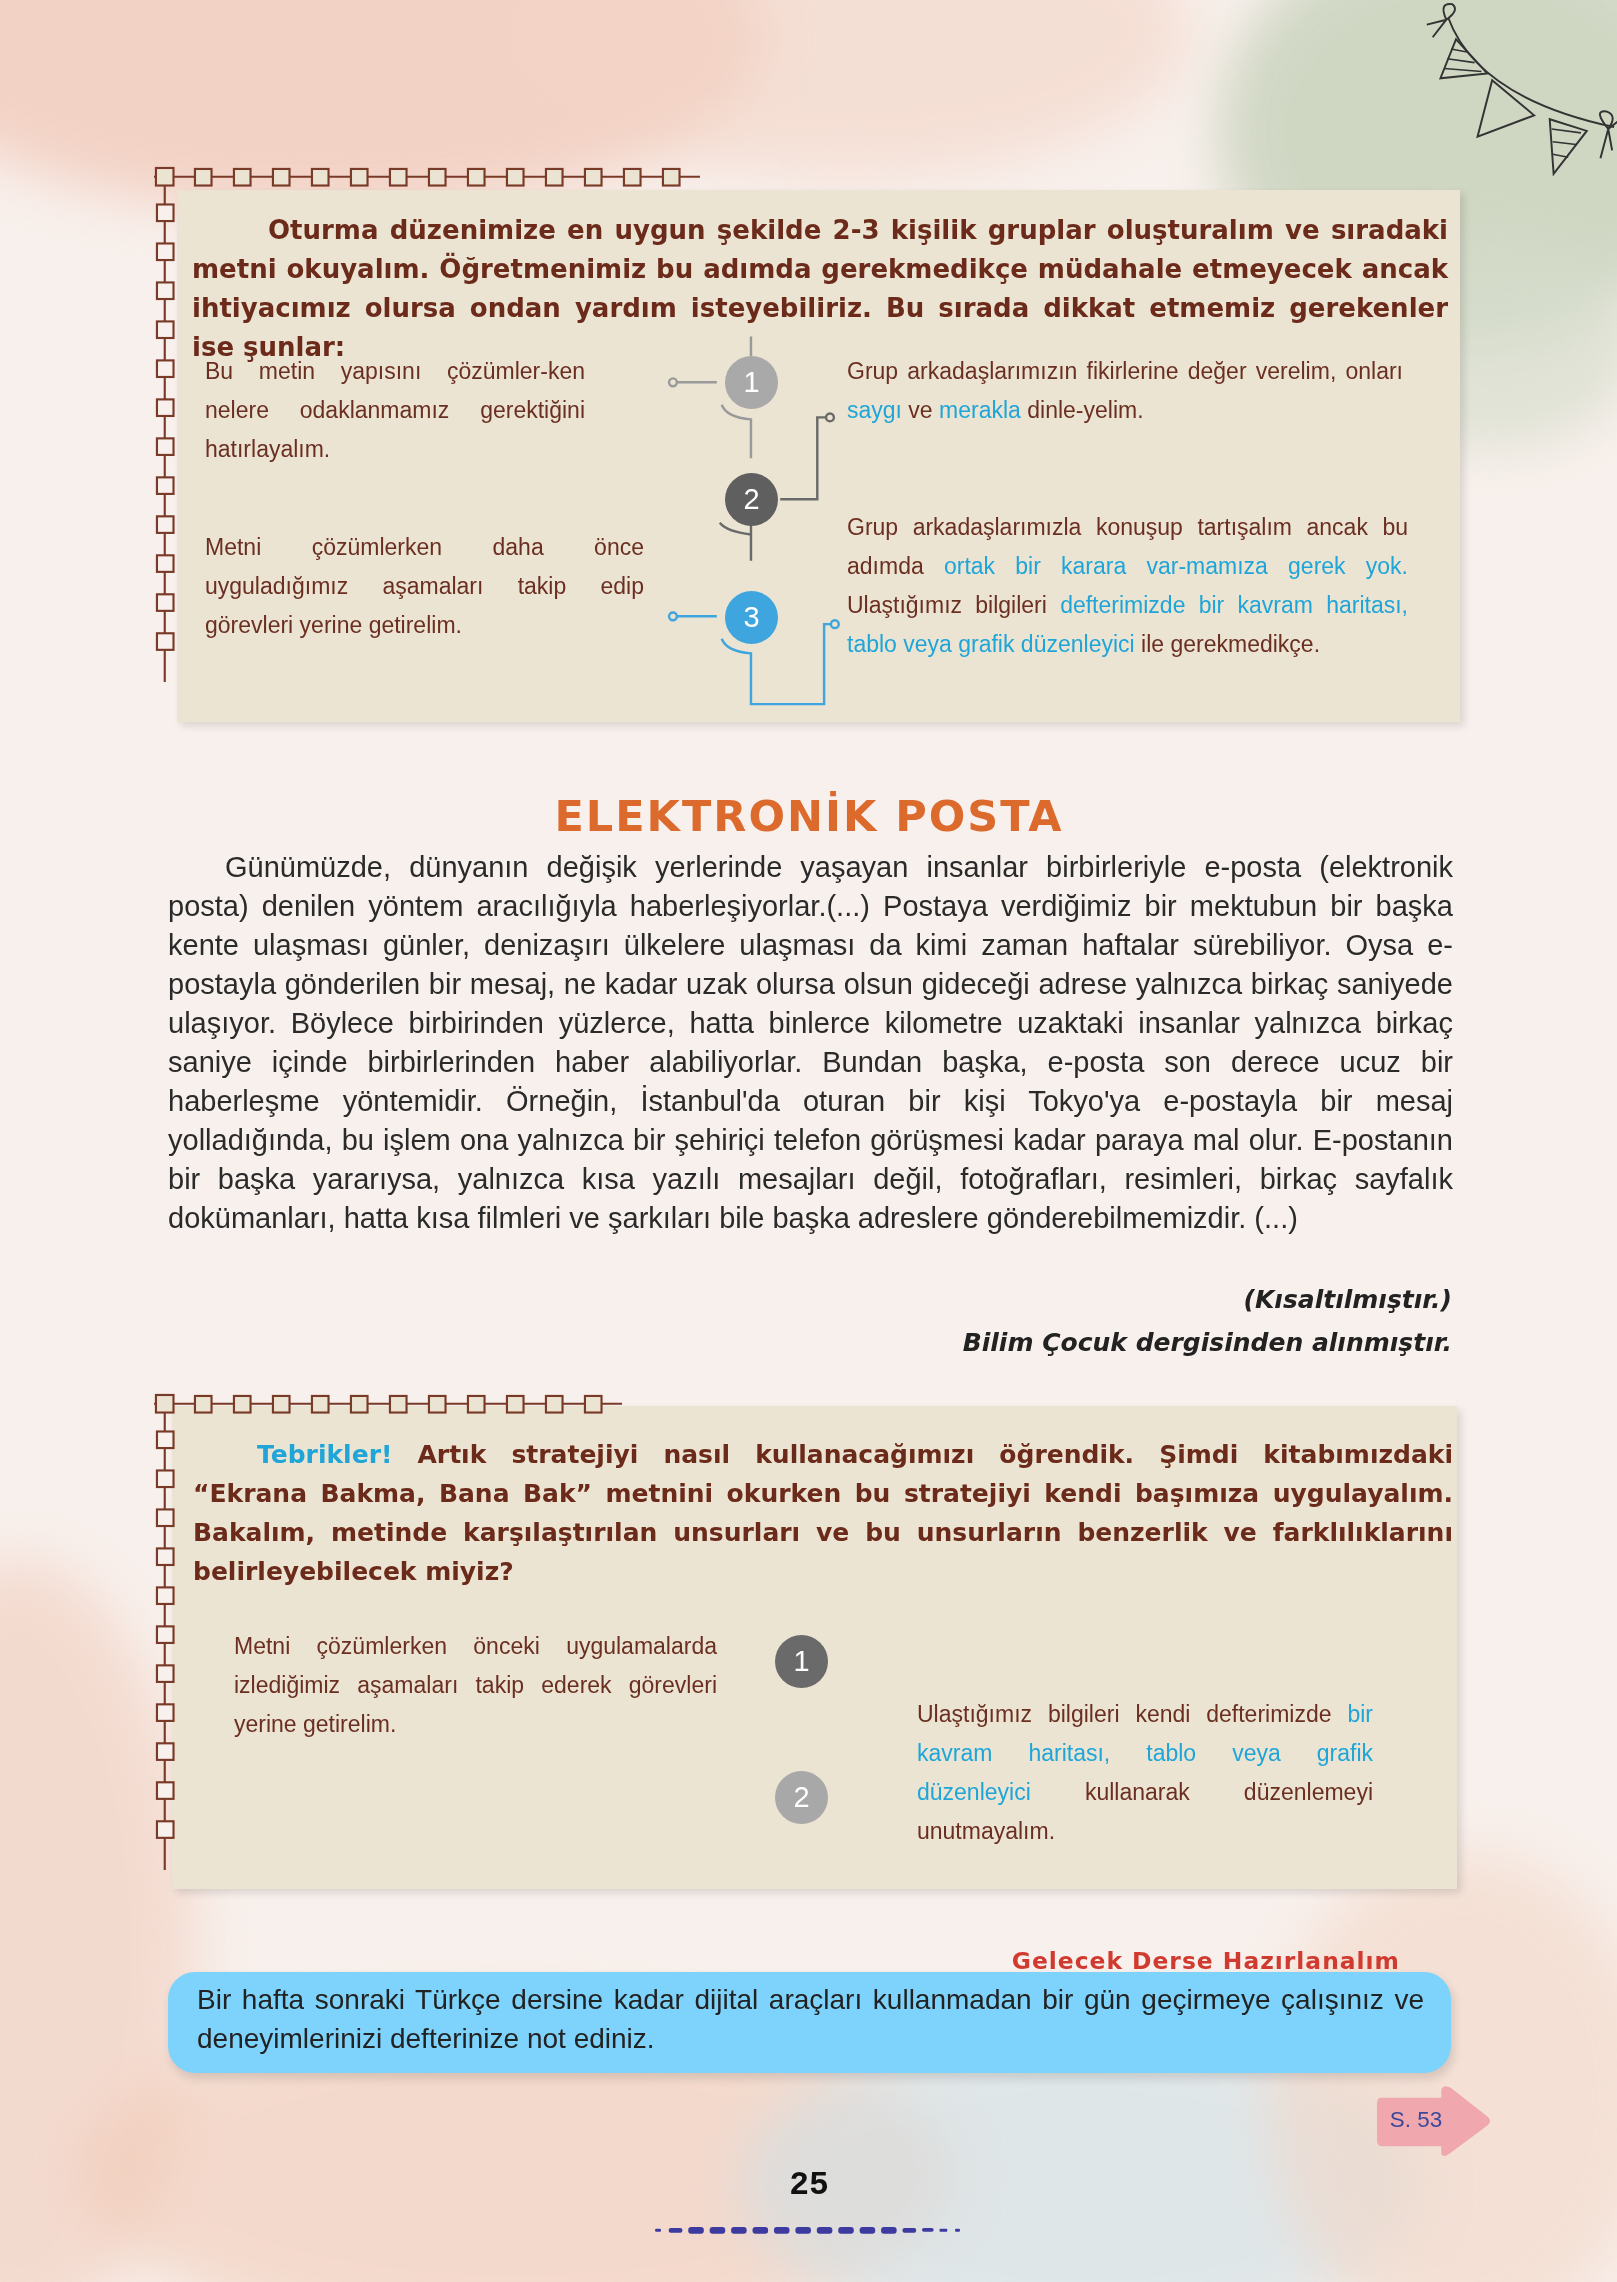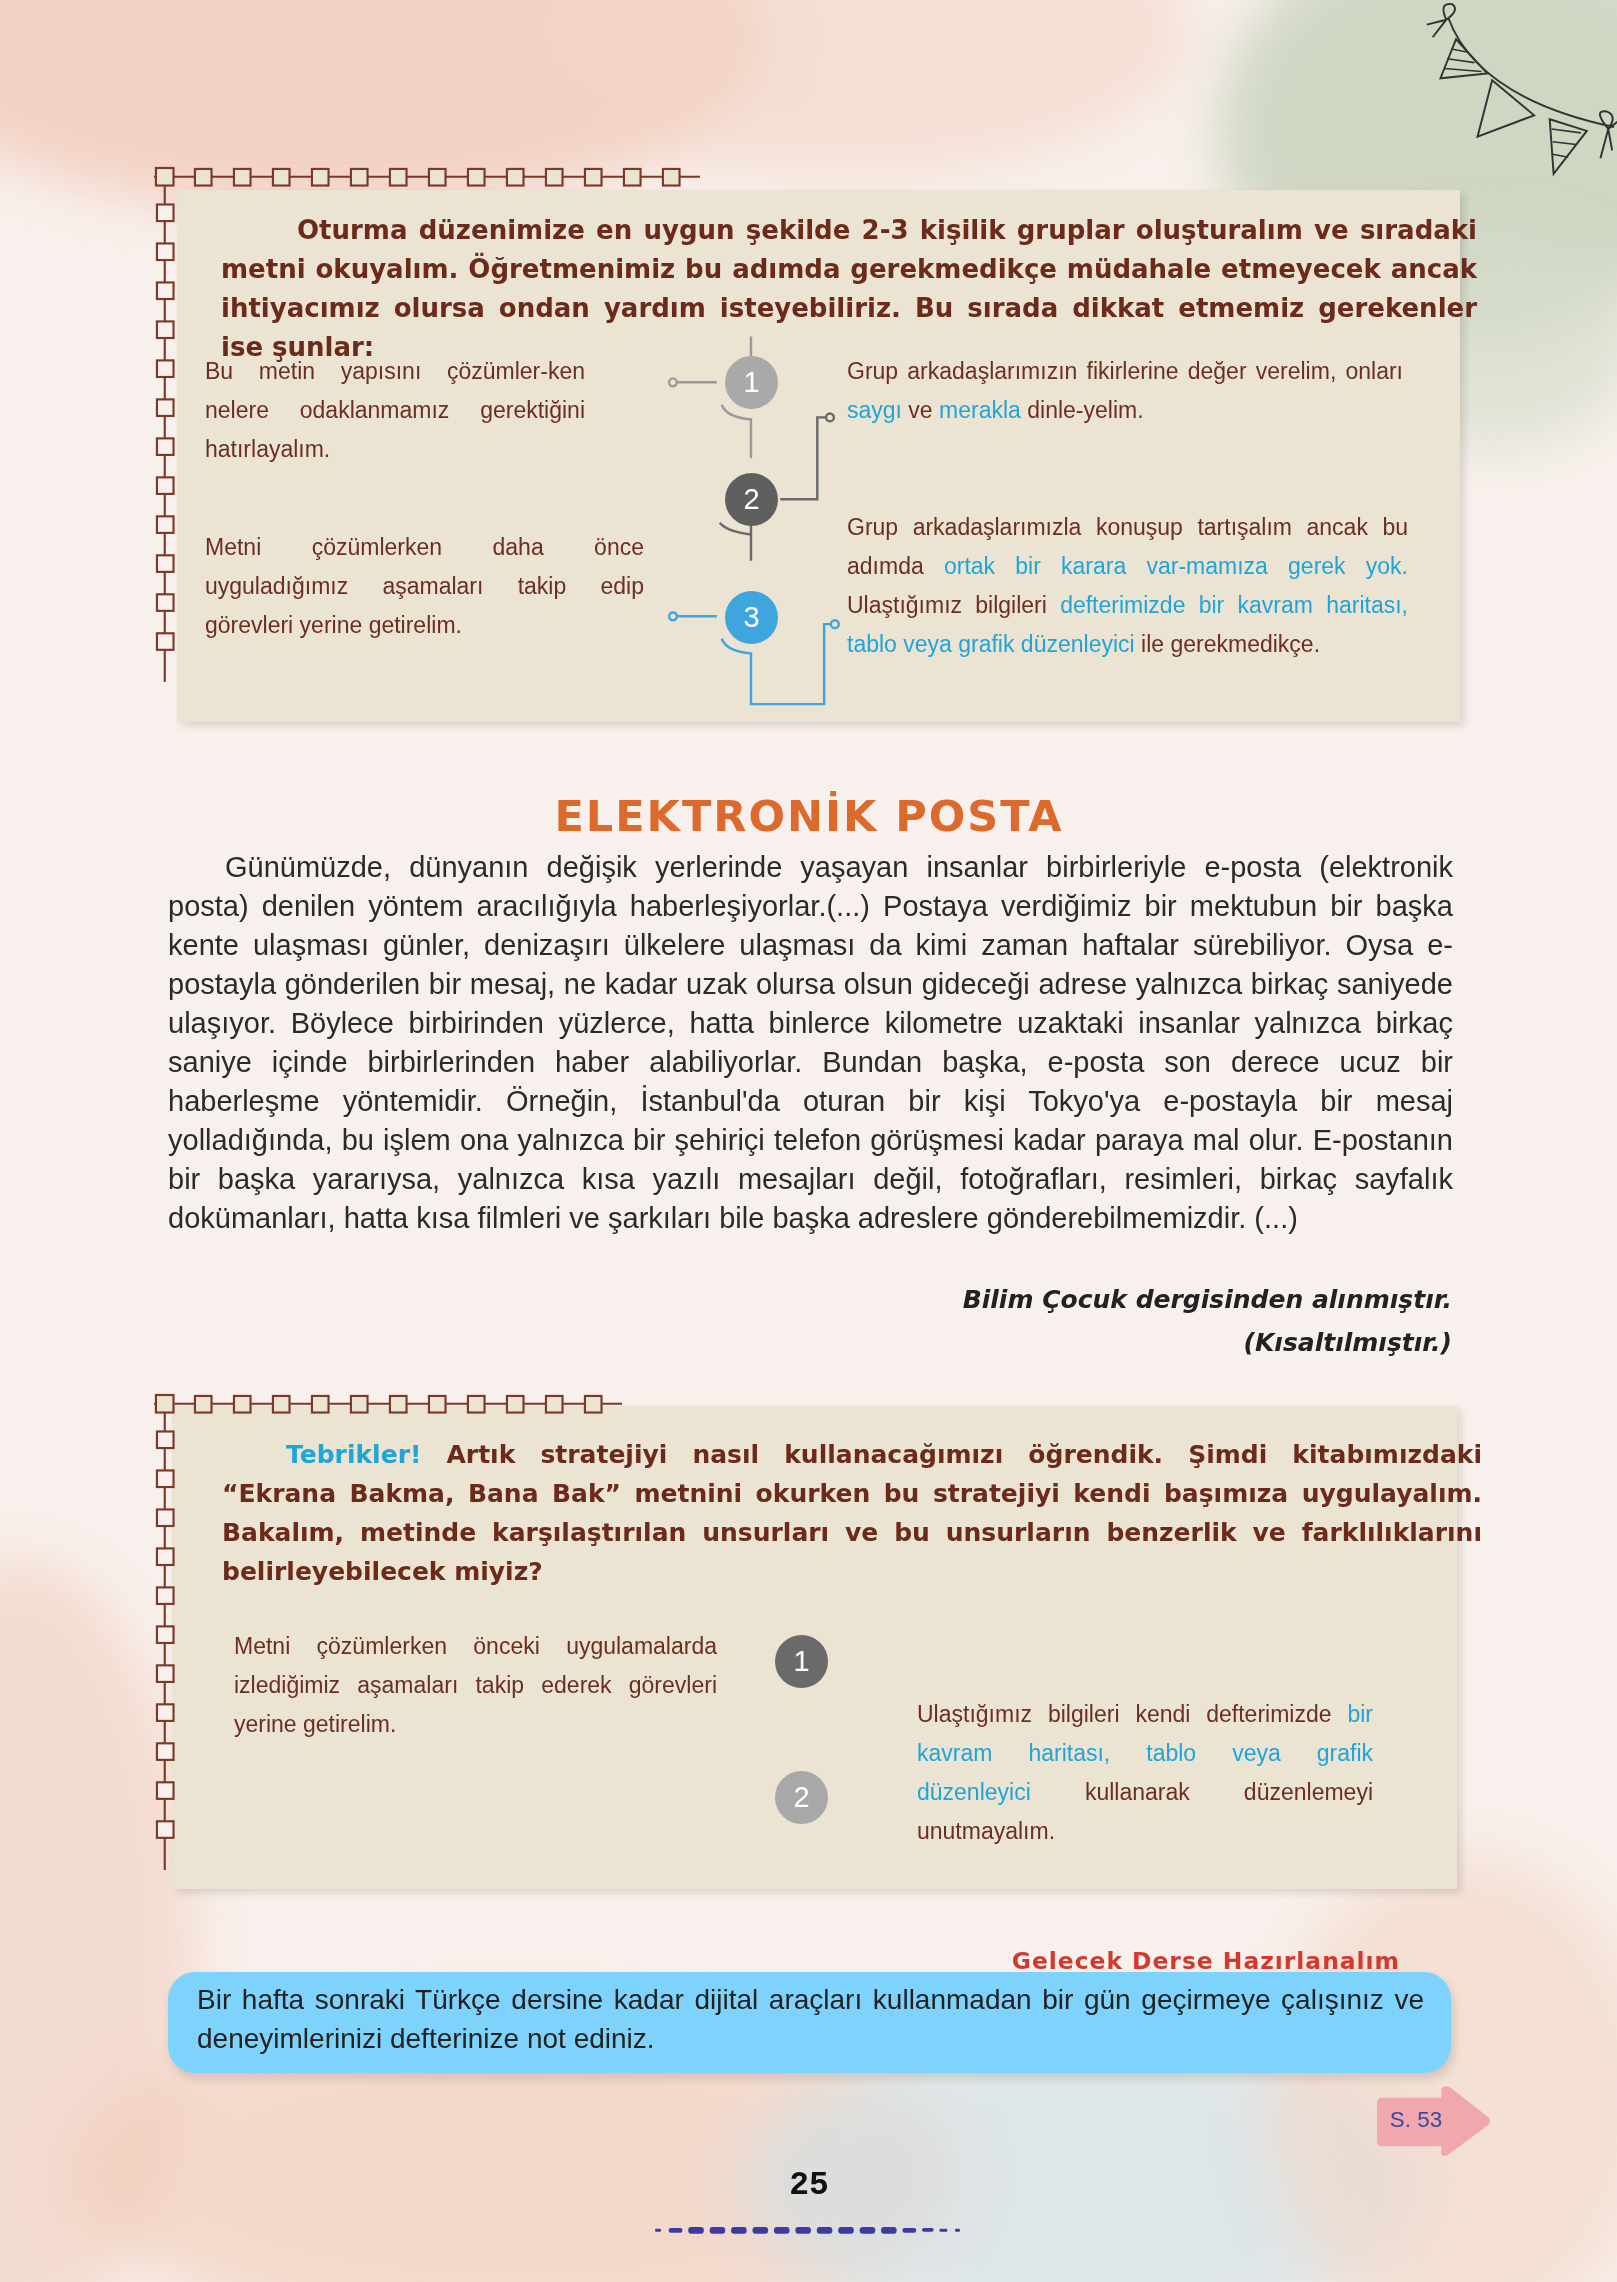--- a/index.html
+++ b/index.html
@@ -25,21 +25,20 @@
   .box { position: absolute; background: #ebe4d3; box-shadow: 3.9px 3.9px 7.8px rgba(0,0,0,.12); }
   .box1 { left: 177px; top: 190px; width: 1283px; height: 532px; }
   .box2 { left: 172px; top: 1406px; width: 1285px; height: 483px; }
   .meander-top { position: absolute; height: 21.5px; }
   .meander-left { position: absolute; width: 21.5px; }
 
   .intro {
     position: absolute; color: #6b2a1a; font-weight: bold;
     font-family: "DejaVu Sans", sans-serif; font-size: 26px; line-height: 39px;
     text-align: justify;
-    margin-left: 29px;
   }
   .intro .indent { display: inline-block; width: 76px; }
 
   .step-text {
     position: absolute; color: #6b2f22; font-family: "Liberation Sans", sans-serif;
     font-size: 23px; line-height: 39px; text-align: justify;
   }
   .hl { color: #1fa5d8; }
 
   .circle {
@@ -188,22 +187,22 @@
   </g>
 </svg>
 
 <div class="circle" style="left:725px; top:356px; background:#a9a9a9;">1</div>
 <div class="circle" style="left:725px; top:473px; background:#5f5f5f;">2</div>
 <div class="circle" style="left:725px; top:591px; background:#3fa5df;">3</div>
 
 <div class="title">ELEKTRONİK POSTA</div>
 <div class="body-text"><span class="indent"></span><span>Günümüzde, dünyanın değişik yerlerinde yaşayan insanlar birbirleriyle e-posta (elektronik posta) denilen yöntem aracılığıyla haberleşiyorlar.(...) Postaya verdiğimiz bir mektubun bir başka kente ulaşması günler, denizaşırı ülkelere ulaşması da kimi zaman haftalar sürebiliyor. Oysa e-postayla gönderilen bir mesaj, ne kadar uzak olursa olsun gideceği adrese yalnızca birkaç saniyede ulaşıyor. Böylece birbirinden yüzlerce, hatta binlerce kilometre uzaktaki insanlar yalnızca birkaç saniye içinde birbirlerinden haber alabiliyorlar. Bundan başka, e-posta son derece ucuz bir haberleşme yöntemidir. Örneğin, İstanbul'da oturan bir kişi Tokyo'ya e-postayla bir mesaj yolladığında, bu işlem ona yalnızca bir şehiriçi telefon görüşmesi kadar paraya mal olur. E-postanın bir başka yararıysa, yalnızca kısa yazılı mesajları değil, fotoğrafları, resimleri, birkaç sayfalık dokümanları, hatta kısa filmleri ve şarkıları bile başka adreslere gönderebilmemizdir. (...)</span></div>
 <div class="source">
+  <div>(Kısaltılmıştır.)</div>
   <div>Bilim Çocuk dergisinden alınmıştır.</div>
-  <div>(Kısaltılmıştır.)</div>
 </div>
 
 <div class="box box2"></div>
 <svg class="meander-top" style="left:154px; top:1393px; width:468px;" viewBox="0 0 480 22">
   <line x1="0" y1="11" x2="480" y2="11" stroke="#7a3a28" stroke-width="2.2"></line>
   <g fill="#ebe4d3" stroke="#7a3a28" stroke-width="2.2">
     <rect x="2" y="2" width="18" height="18"></rect>
       <rect x="42" y="3" width="17" height="17"></rect>
       <rect x="82" y="3" width="17" height="17"></rect>
     <rect x="122" y="3" width="17" height="17"></rect>

